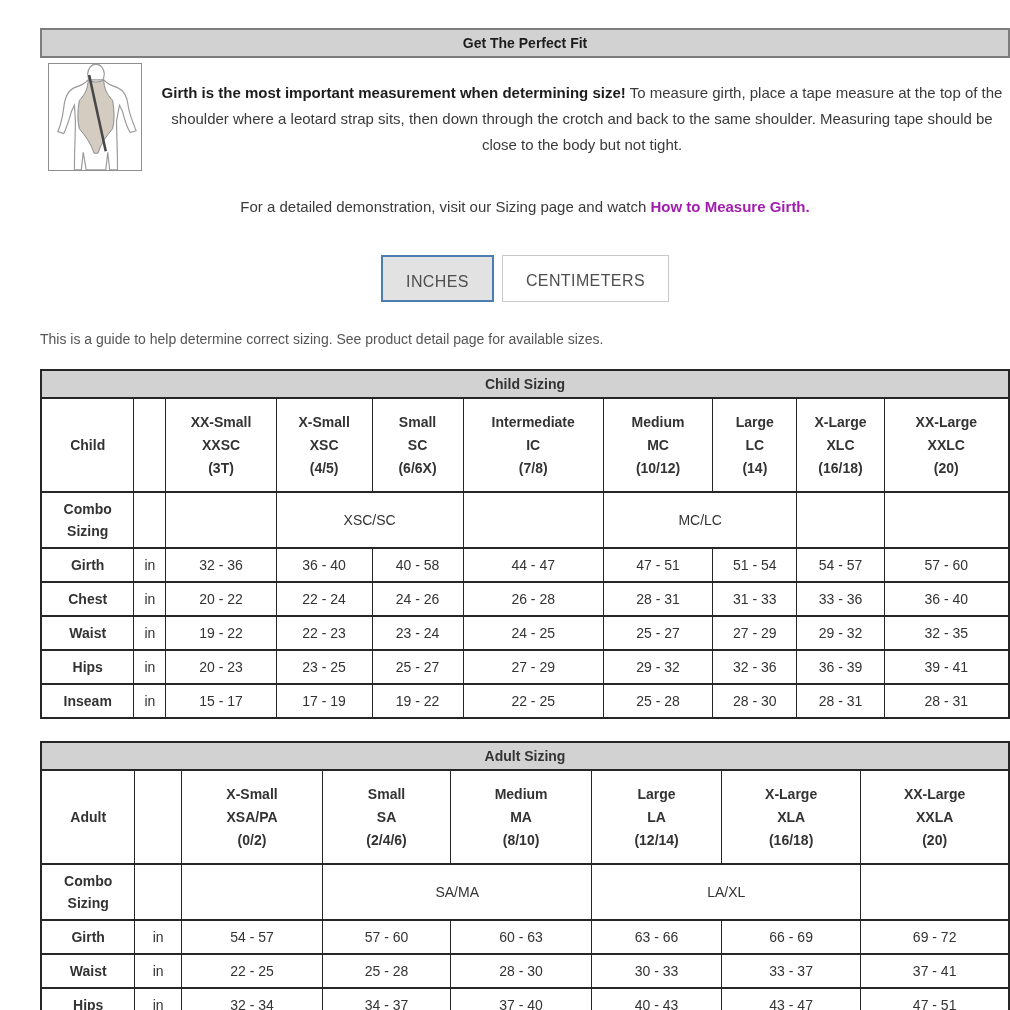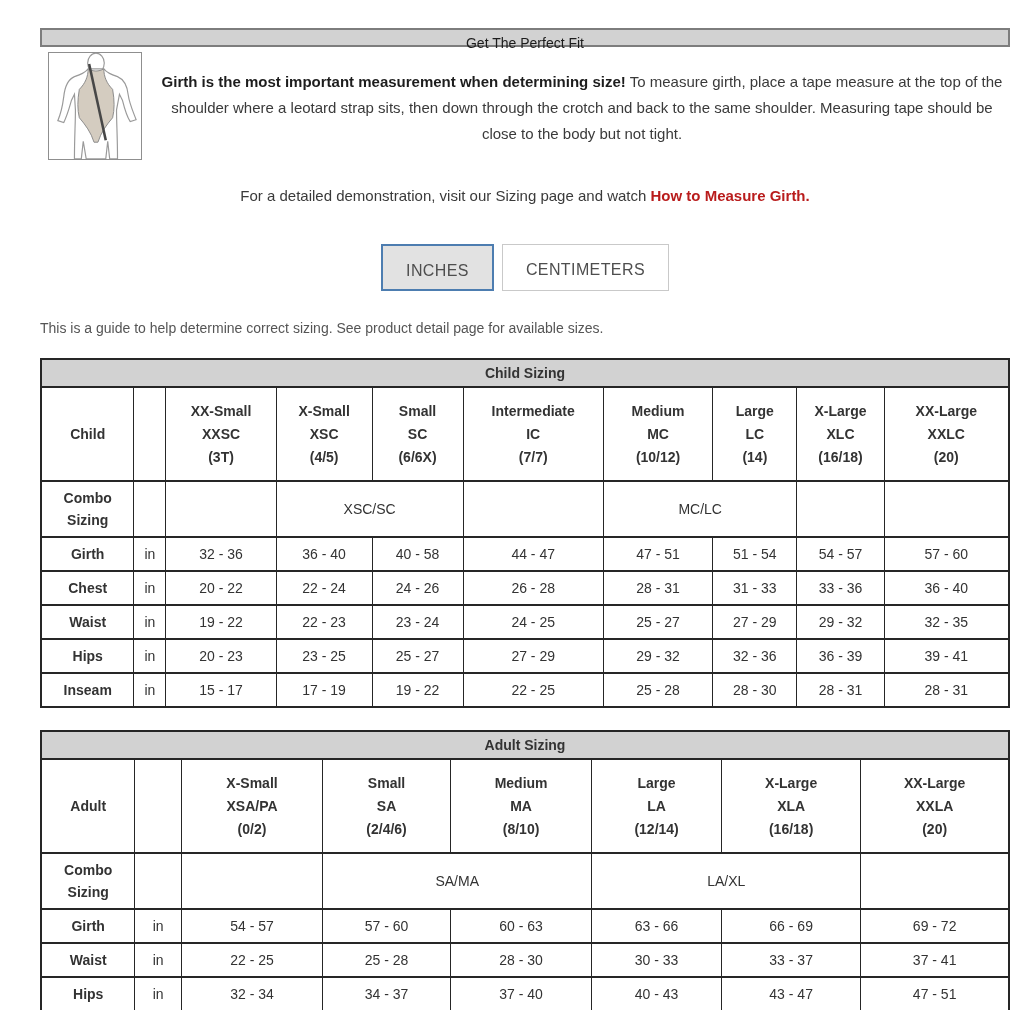--- a/index.html
+++ b/index.html
@@ -10,24 +10,24 @@
     width: 1010px;
     height: 1010px;
     overflow: hidden;
   }
   .page { width: 970px; margin: 28px 0 0 40px; }
 
   
   .header-bar {
     background: #d2d2d2;
     border: 2px solid #7d7d7d;
-    height: 19px;
+    height: 30px;
     line-height: 26px;
     text-align: center;
-    font-weight: normal;
+    font-weight: bold;
     font-size: 14px;
     color: #1c1c1c;
   }
 
   
   .intro-row { display: flex; margin-top: 5px; align-items: center; }
   .figure-box {
     width: 94px; height: 108px;
     border: 1px solid #8f8f8f;
     flex: none;
@@ -44,21 +44,21 @@
     color: #3a3a3a;
   }
   .intro b { color: #1d1d1d; }
 
   .demo {
     text-align: center;
     font-size: 15px;
     color: #3a3a3a;
     margin: 27px 0 0;
   }
-  .demo b { color: #b91c1c; text-align: right; }
+  .demo b { color: #a21caf; text-align: right; }
 
   
   .unit-buttons { display: flex; justify-content: center; gap: 8px; margin-top: 40px; }
   .btn {
     font-family: "Liberation Sans", sans-serif;
     font-size: 16px;
     letter-spacing: 0.4px;
     color: #4e4e4e;
     height: 47px;
     padding: 16px 23px;
@@ -192,21 +192,21 @@
 XXSC
 (3T)</td>
             <td class="size-head">X-Small
 XSC
 (4/5)</td>
             <td class="size-head">Small
 SC
 (6/6X)</td>
             <td class="size-head">Intermediate
 IC
-(7/7)</td>
+(7/8)</td>
             <td class="size-head">Medium
 MC
 (10/12)</td>
             <td class="size-head">Large
 LC
 (14)</td>
             <td class="size-head">X-Large
 XLC
 (16/18)</td>
             <td class="size-head">XX-Large

